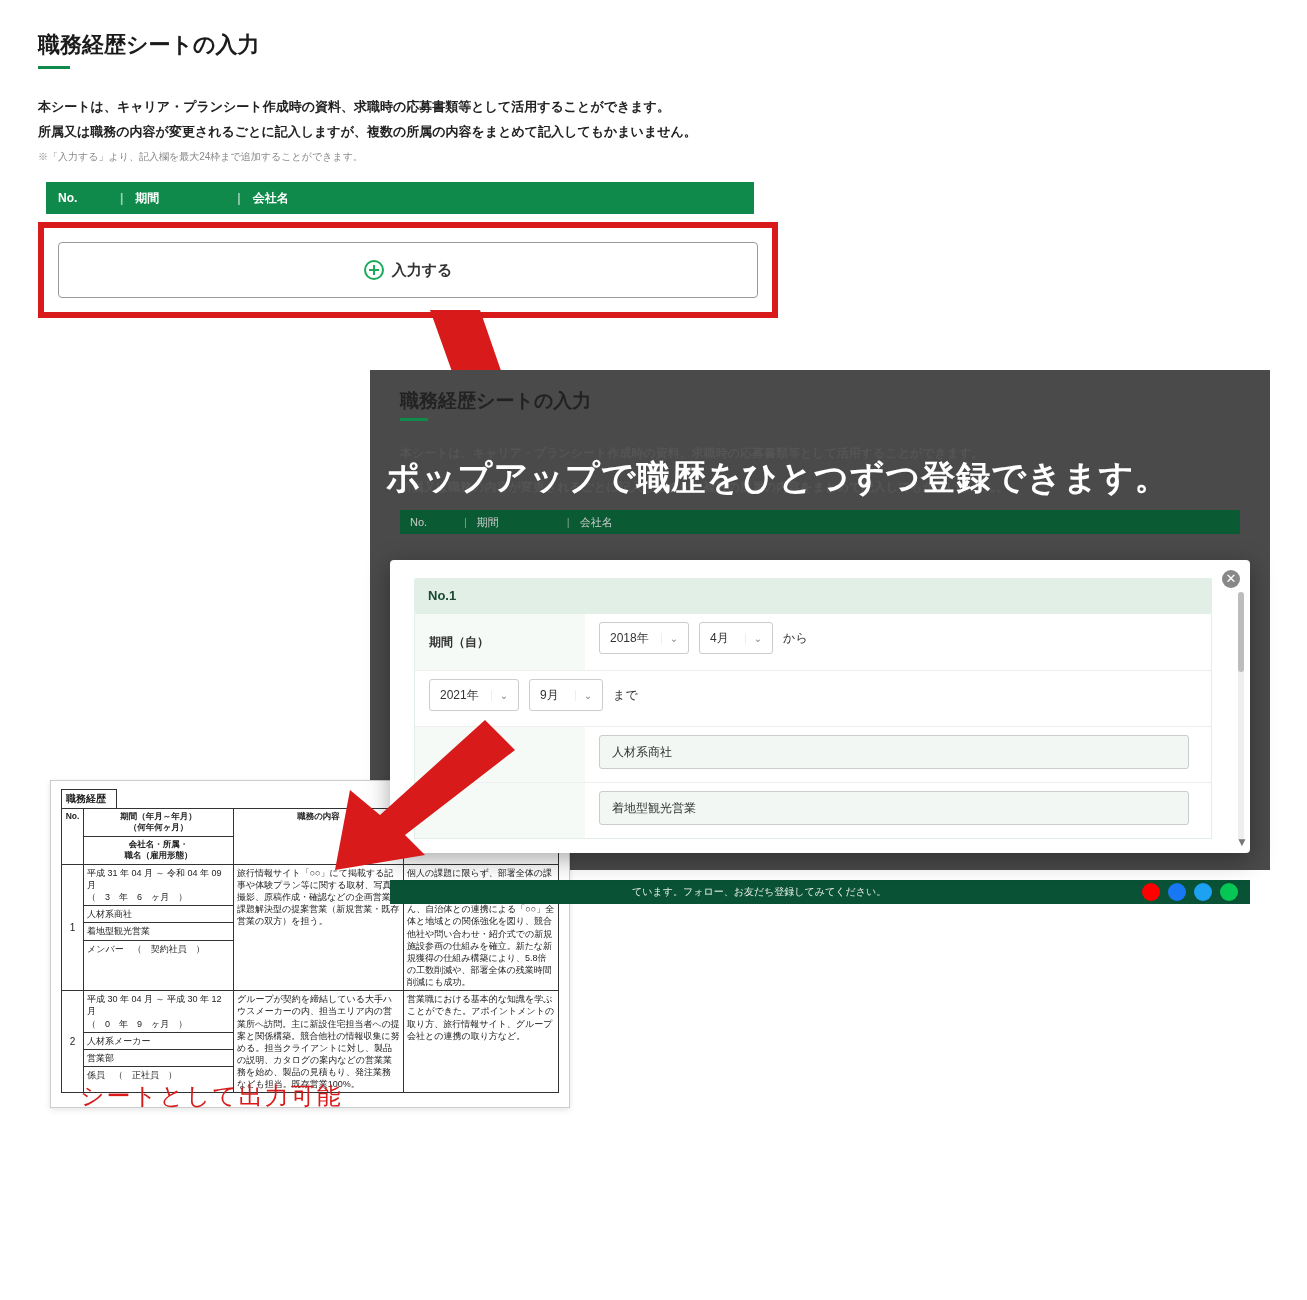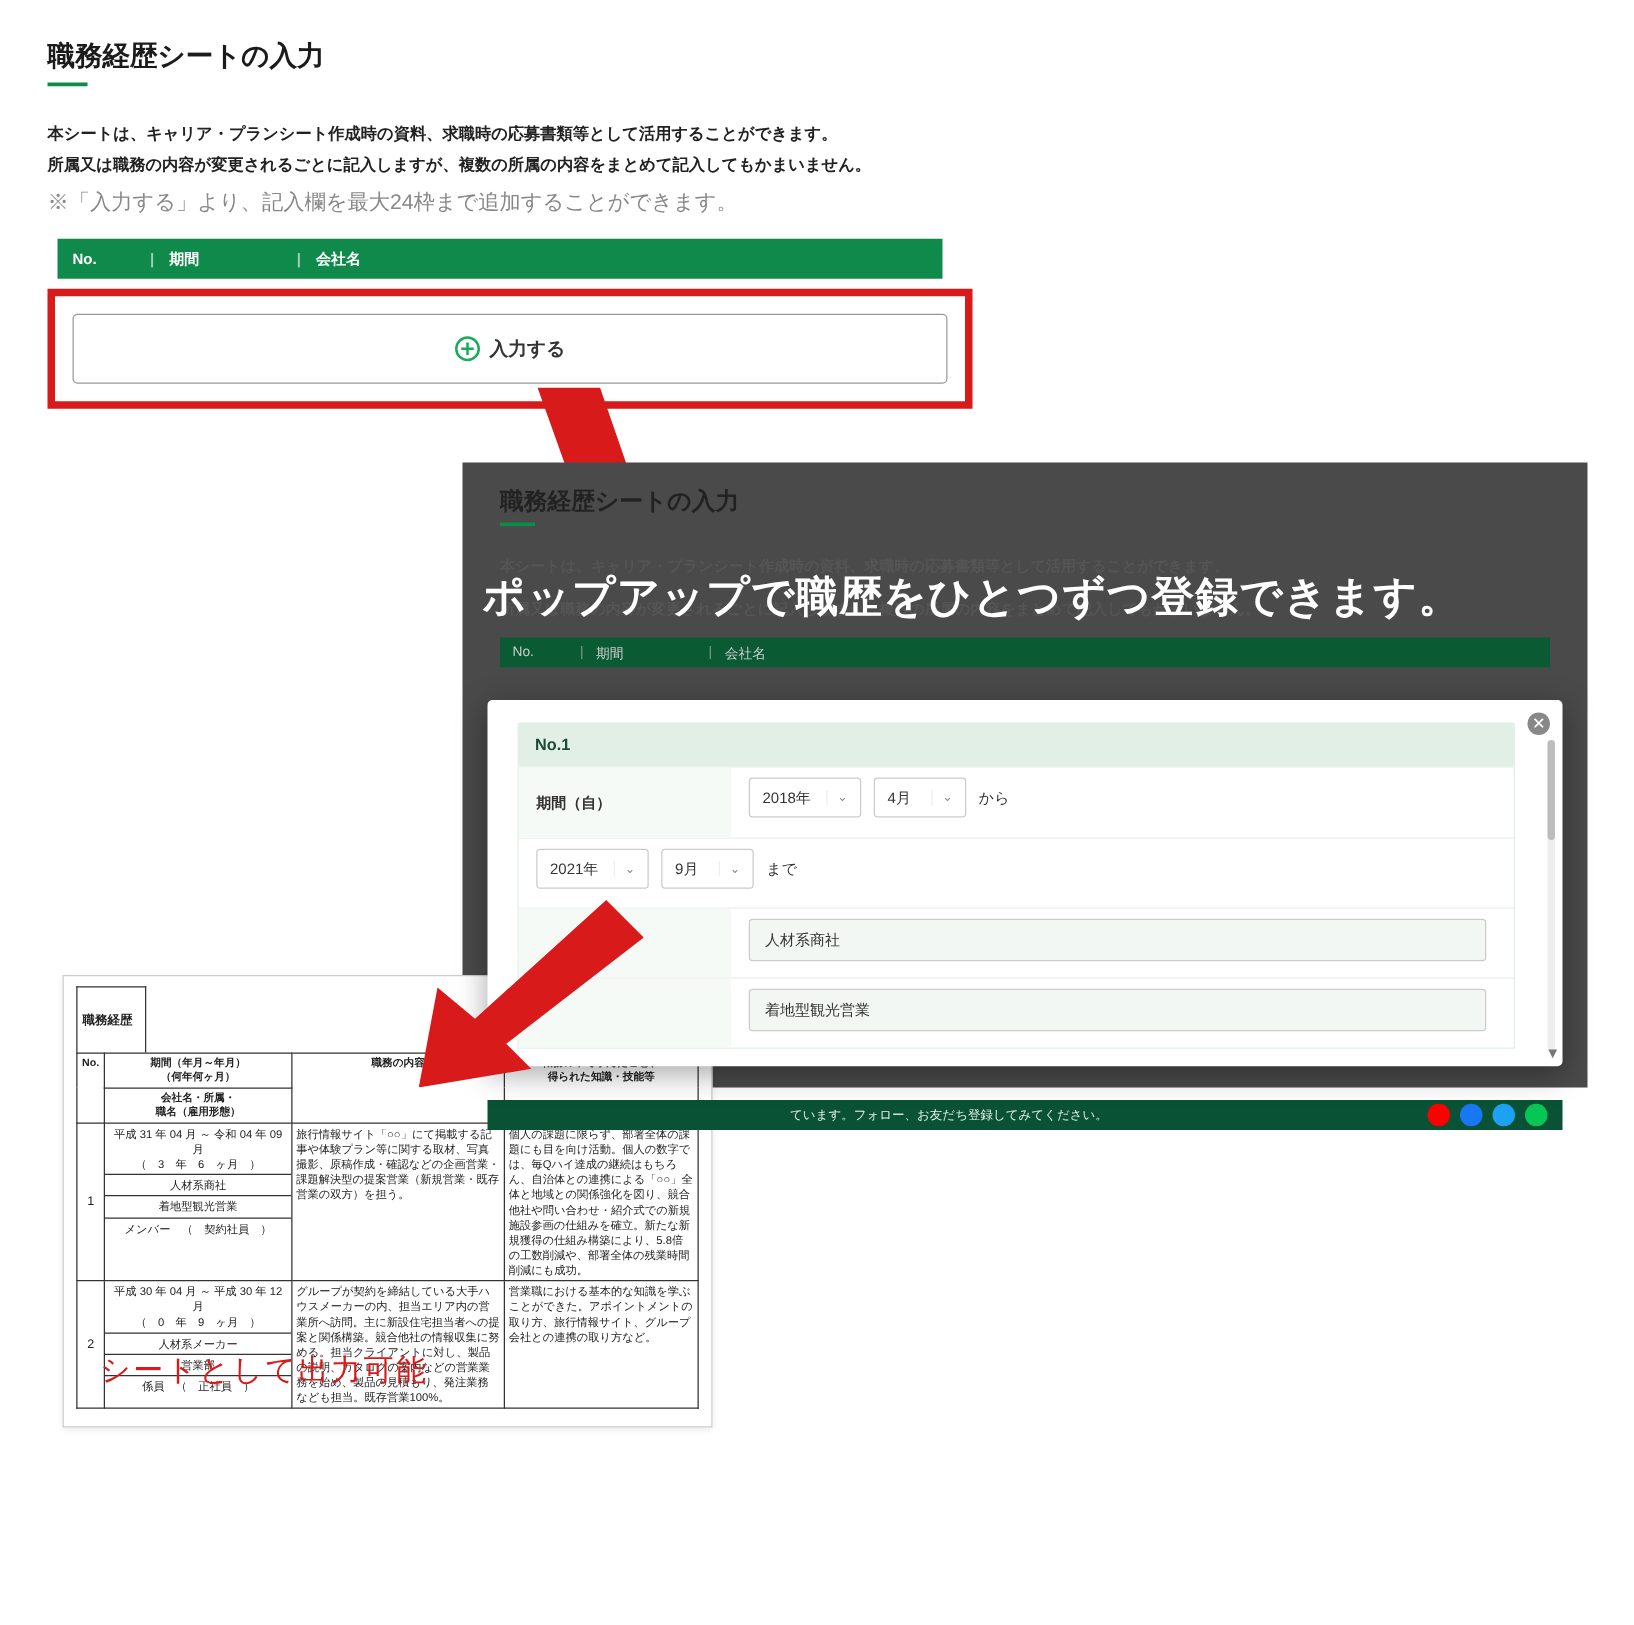--- a/index.html
+++ b/index.html
@@ -32,21 +32,21 @@
     background: #0f8a4a;
     margin: 6px 0 26px;
   }
   .panel1 .desc {
     font-size: 13px;
     line-height: 1.9;
     font-weight: 700;
     margin: 0;
   }
   .panel1 .note {
-    font-size: 17px;
+    font-size: 10px;
     color: #888;
     margin: 6px 0 18px;
   }
   .table-header {
     background: #0f8a4a;
     color: #fff;
     display: flex;
     align-items: center;
     height: 32px;
     font-size: 12px;
@@ -332,31 +332,31 @@
   }
   .panel3 th, .panel3 td {
     border: 1px solid #333;
     padding: 2px 3px;
     vertical-align: top;
     line-height: 1.35;
   }
   .panel3 .title {
     font-size: 10px;
     font-weight: 700;
-    padding: 19px 4px;
+    padding: 2px 4px;
     border: 1px solid #333;
     border-bottom: none;
     display: inline-block;
     min-width: 56px;
   }
   .panel3 th { font-weight: 700; text-align: center; font-size: 8.5px; }
   .panel3 .col-no { width: 22px; }
   .panel3 .col-period { width: 150px; }
   .panel3 .col-content { width: 170px; }
-  .panel3 .center { text-align: center; }
+  .panel3 .center { }
   .panel3 .rownum { text-align: center; vertical-align: middle; font-size: 10px; }
   .panel3 .innerblock div { border-top: 1px solid #333; padding: 2px 3px; }
   .panel3 .innerblock div:first-child { border-top: none; }
   .panel3 td.np { padding: 0; }
   .panel3-caption {
     position: absolute;
     left: 80px;
     top: 1080px;
     font-size: 24px;
     font-weight: 400;

